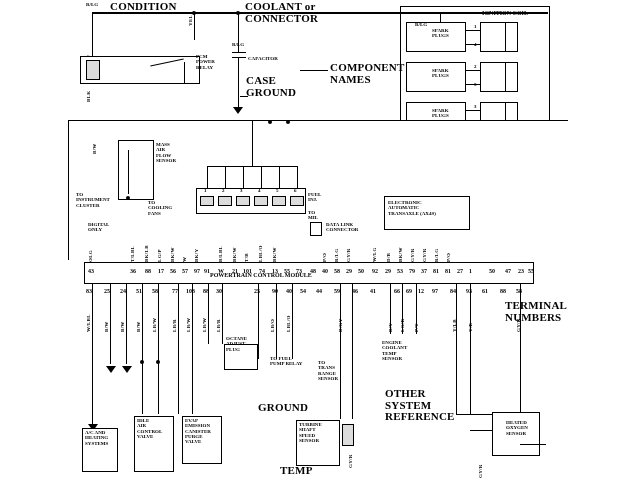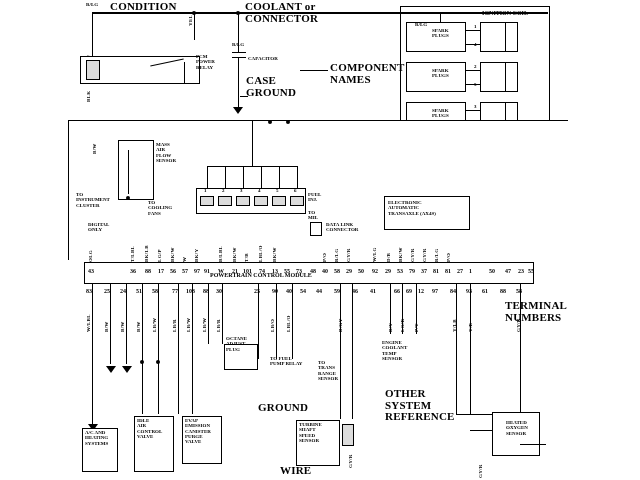--- a/index.html
+++ b/index.html
@@ -97,21 +97,21 @@
 GROUND</div>
   <div class="lbl big" style="left:322px;top:132px;">MODEL
 OPTION
 BRACKET</div>
   <div class="lbl big" style="left:385px;top:388px;">OTHER
 SYSTEM
 REFERENCE</div>
   <div class="lbl big" style="left:505px;top:300px;">TERMINAL
 NUMBERS</div>
   <div class="lbl big" style="left:258px;top:402px;">GROUND</div>
-  <div class="lbl big" style="left:280px;top:465px;">WIRE</div>
+  <div class="lbl big" style="left:280px;top:465px;">TEMP</div>
 
   <div class="hl" style="left:300px;top:70px;width:28px;"></div>
   <div class="hl" style="left:240px;top:96px;width:8px;"></div>
   <div class="hl" style="left:268px;top:108px;width:0;"></div>
   <div class="vl" style="left:320px;top:126px;height:40px;"></div>
 
   <div class="box" style="left:380px;top:168px;width:170px;height:28px;"></div>
   <div class="lbl sm" style="left:418px;top:174px;">IGNITION CONTROL MODULE</div>
   <div class="lbl xs" style="left:386px;top:178px;">8</div>
   <div class="lbl xs" style="left:500px;top:178px;">11</div>

